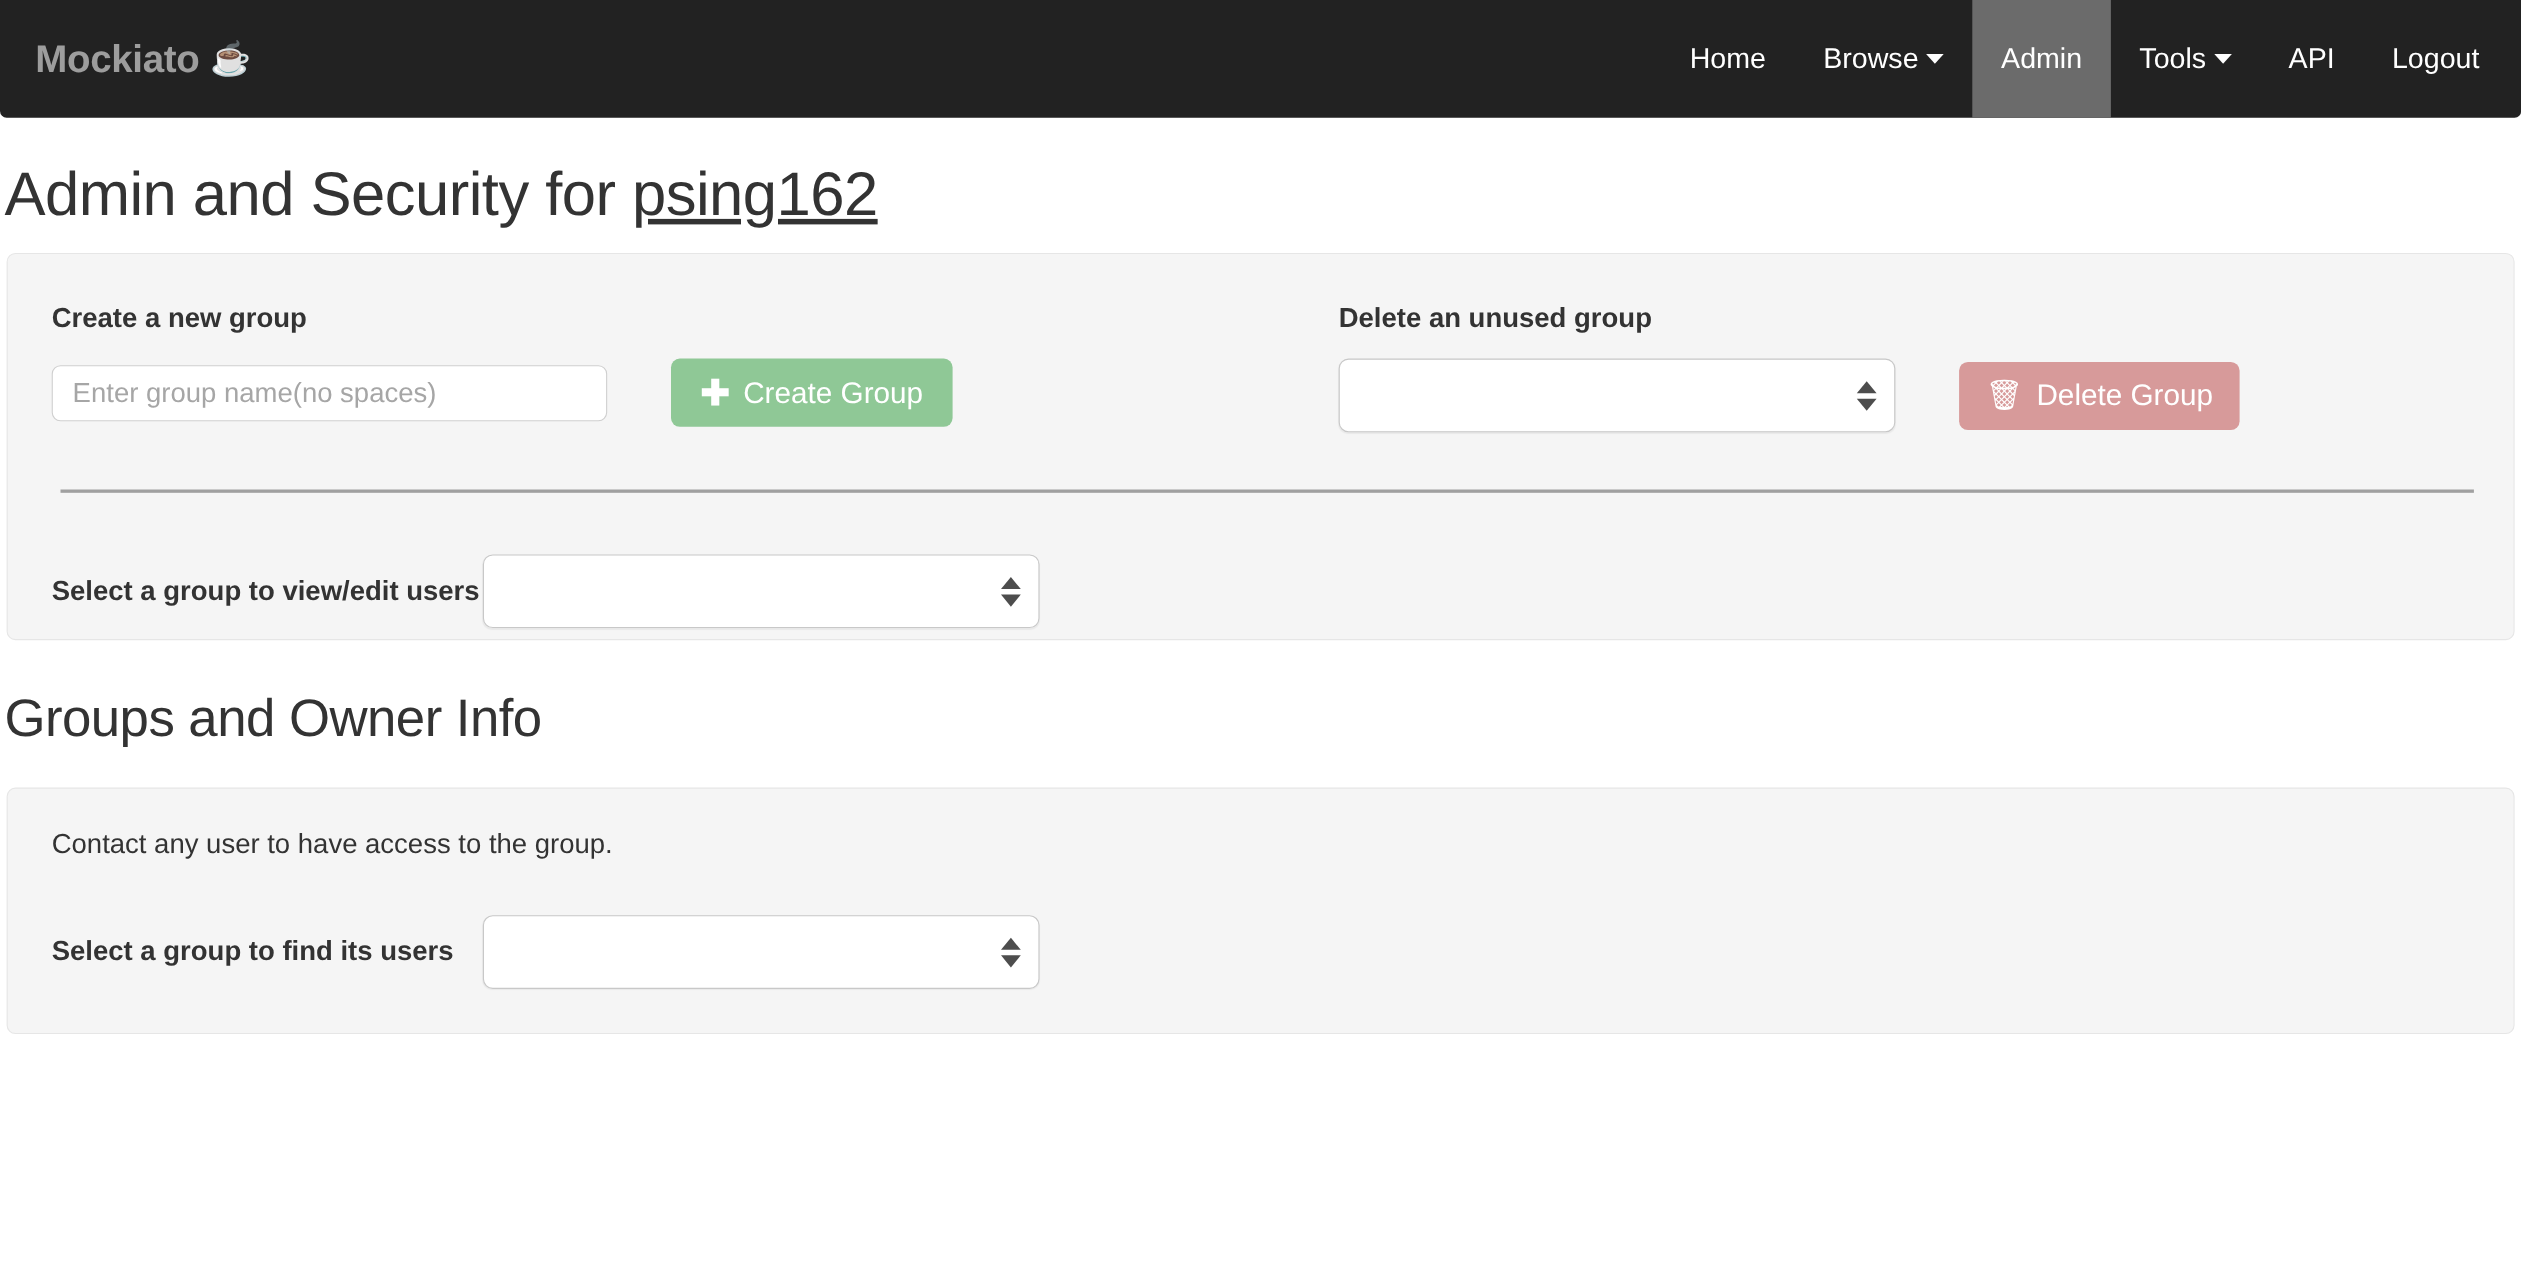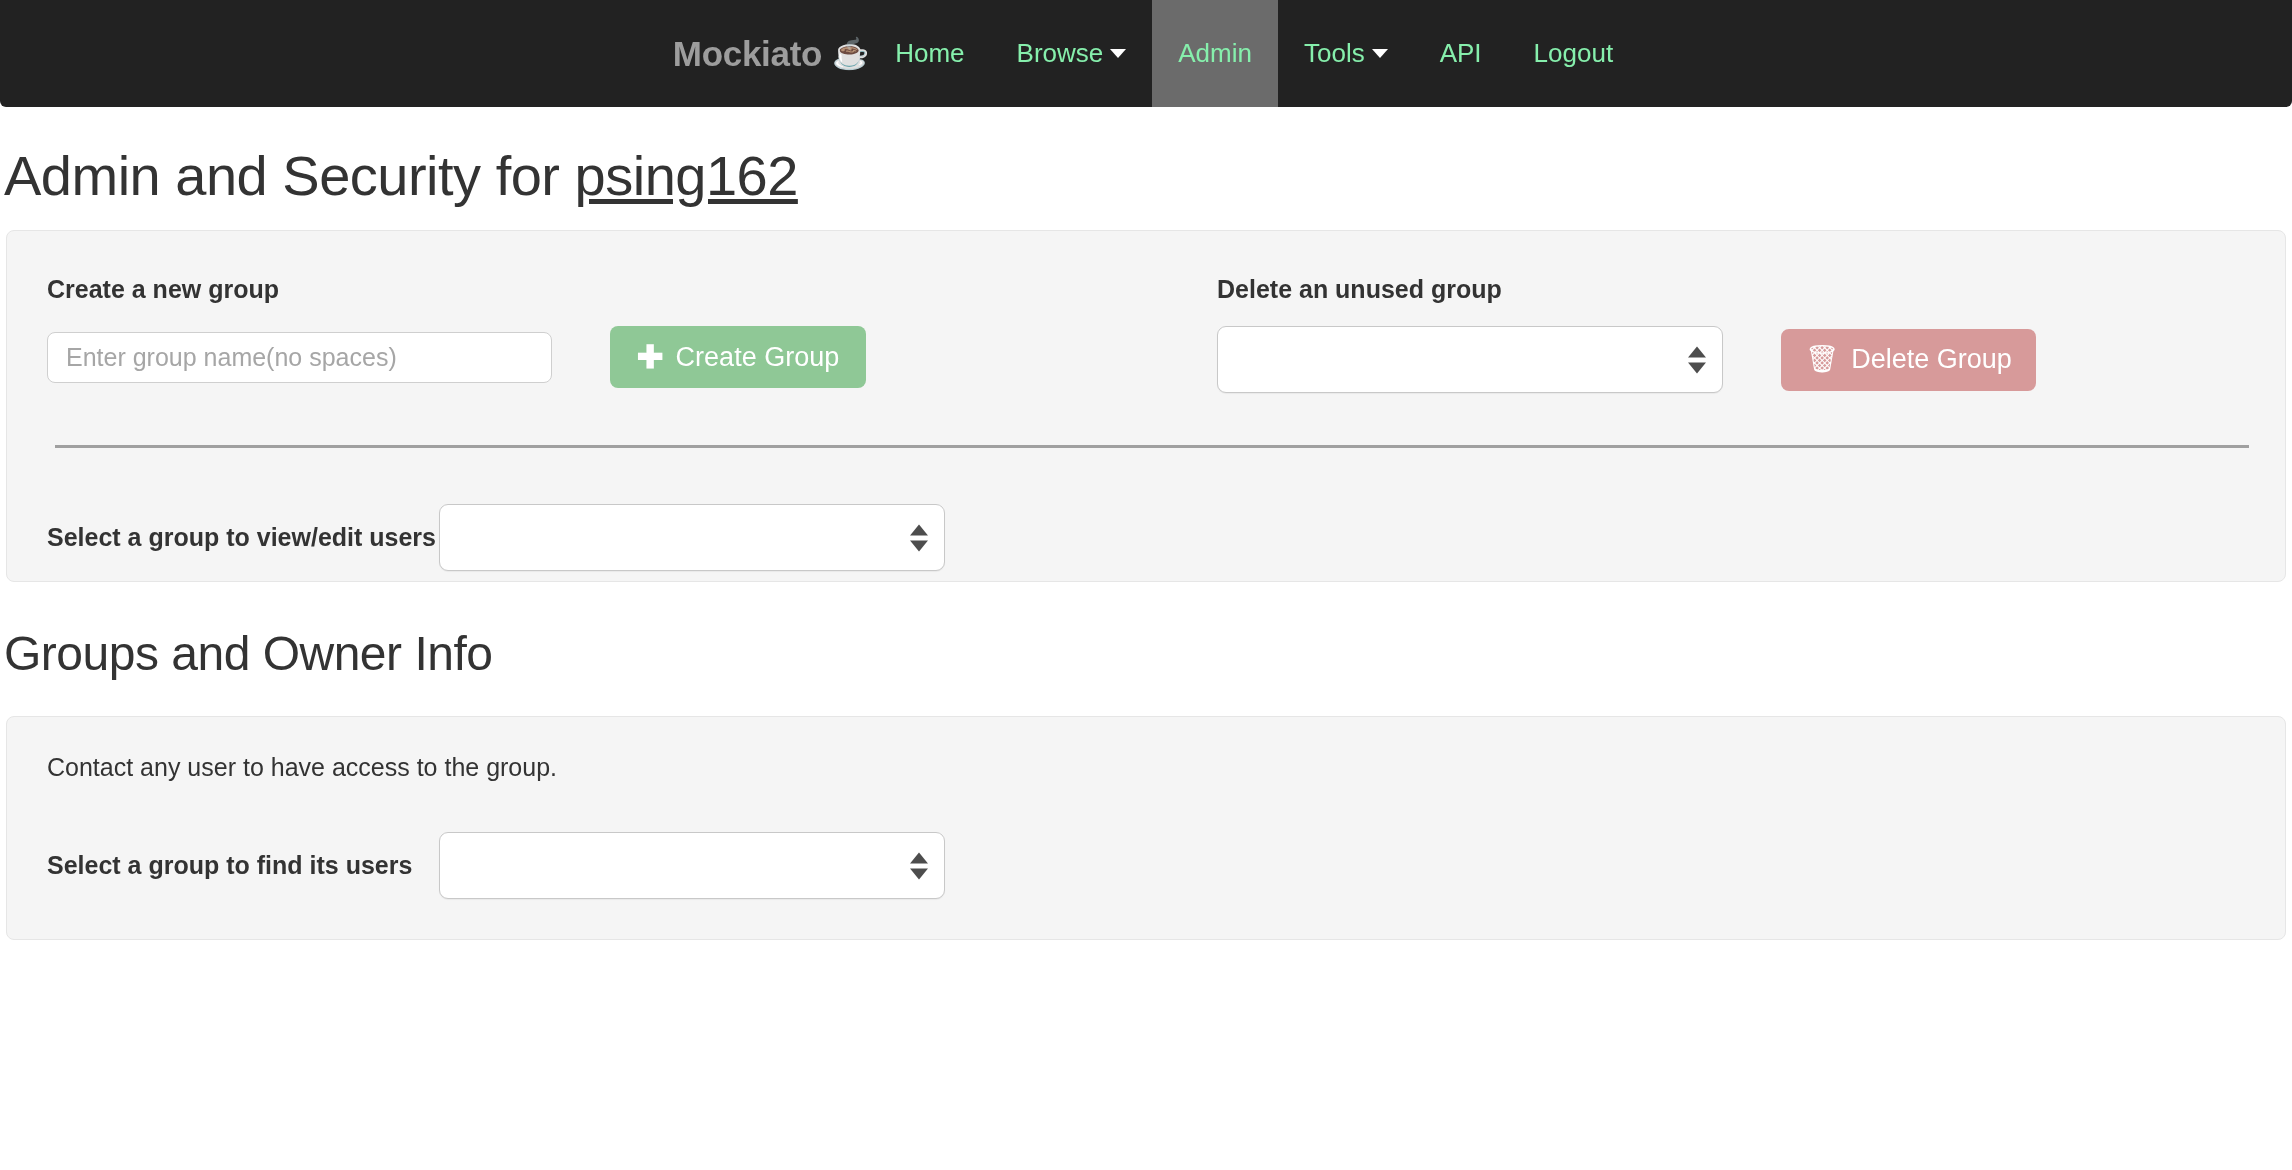--- a/index.html
+++ b/index.html
@@ -13,21 +13,21 @@
   }
 
   
   .navbar {
     position: relative;
     height: 107px;
     background: #222222;
     border-radius: 0 0 6px 6px;
     display: flex;
     align-items: center;
-    justify-content: center;
+    justify-content: space-between;
     padding: 0 0 0 32px;
   }
   .brand {
     color: #9d9d9d;
     font-size: 35px;
     font-weight: bold;
     letter-spacing: -0.3px;
     display: flex;
     align-items: center;
     gap: 10px;
@@ -37,21 +37,21 @@
 
   .nav-links {
     display: flex;
     align-items: stretch;
     height: 107px;
     margin-right: 12px;
   }
   .nav-item {
     display: flex;
     align-items: center;
-    color: #86efac;
+    color: #ffffff;
     font-size: 26px;
     padding: 0 26px;
     cursor: pointer;
     white-space: nowrap;
     text-decoration: none;
   }
   .nav-item.active { background: #6b6b6b; }
   .caret {
     display: inline-block;
     width: 0; height: 0;

